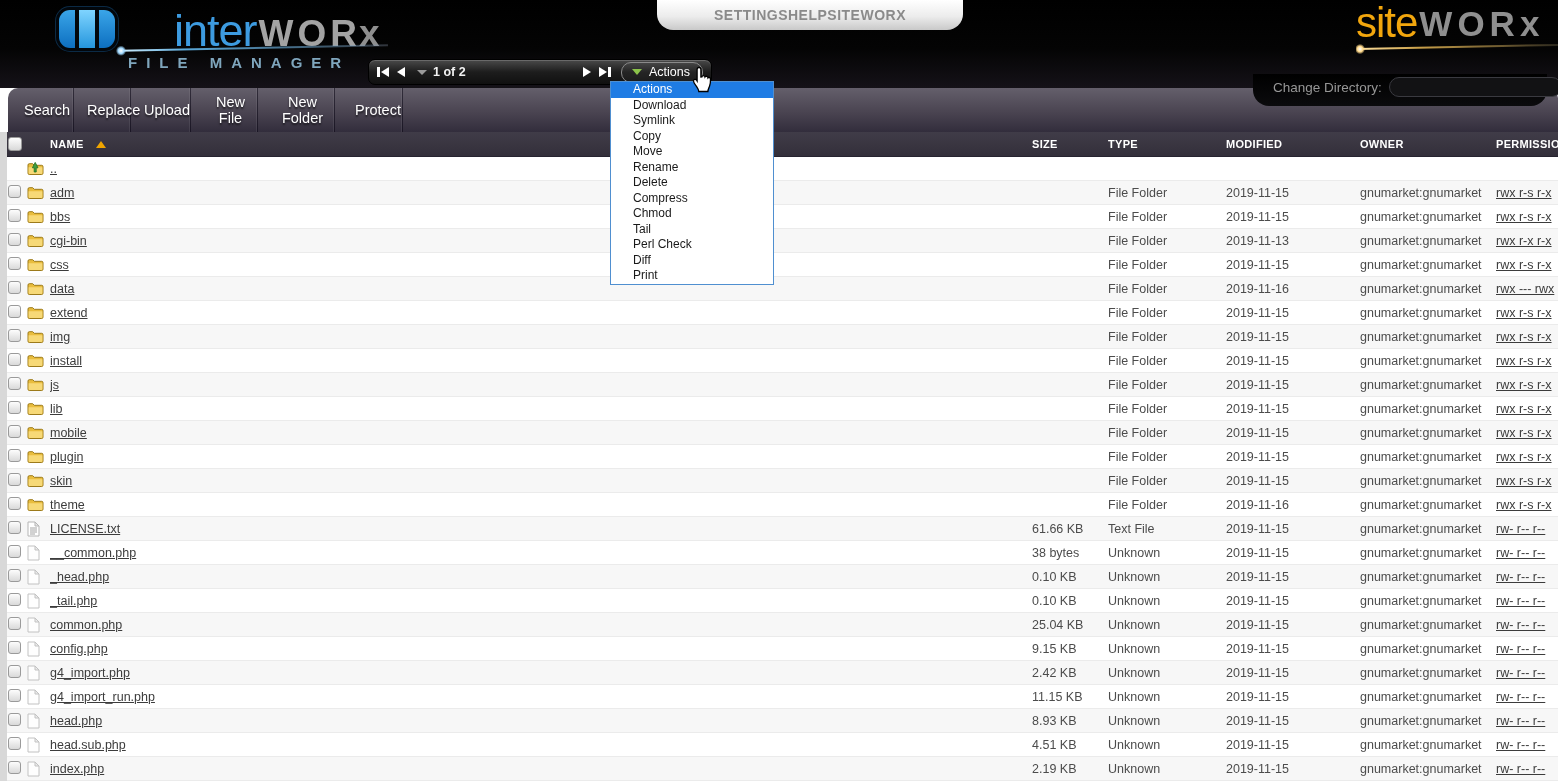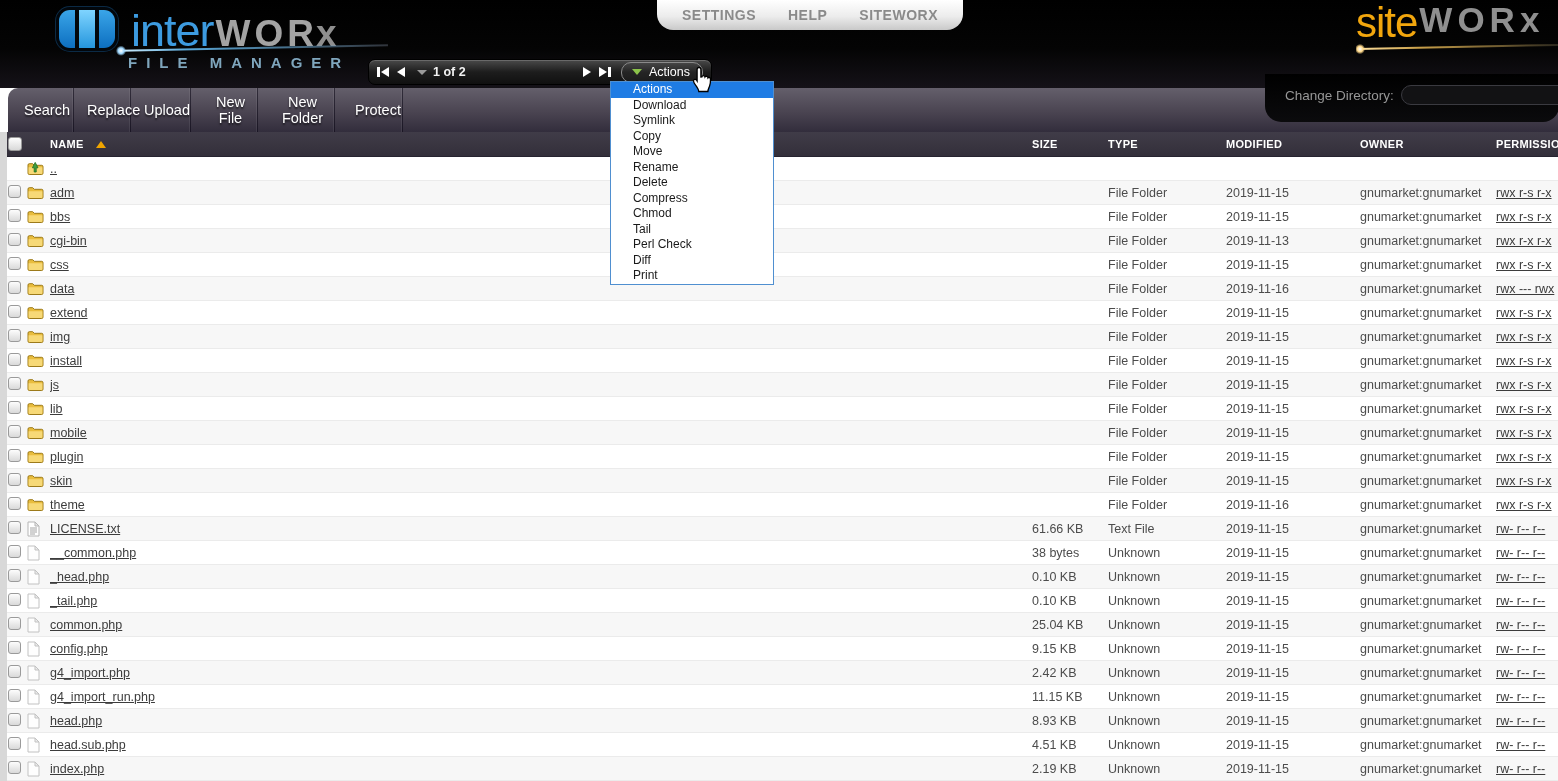--- a/index.html
+++ b/index.html
@@ -15,37 +15,37 @@
 
   .logo { position:absolute; left:55px; top:6px; display:flex; align-items:flex-start; }
   .logo-icon { width:64px; height:46px; border-radius:15px; background:#02070c;
     display:flex; gap:4px; padding:4px; overflow:hidden; position:relative;
     box-shadow:0 0 0 1px #0b2a45 inset; }
   .logo-icon i { flex:1; }
   .logo-icon i:nth-child(1){ background:linear-gradient(180deg,#3aa5e8,#0d6fc0); border-radius:11px 0 0 11px; }
   .logo-icon i:nth-child(2){ background:linear-gradient(180deg,#7fd4ff,#2596dd); }
   .logo-icon i:nth-child(3){ background:linear-gradient(180deg,#3aa5e8,#0d6fc0); border-radius:0 11px 11px 0; }
   .logo-word { margin-left:12px; display:flex; align-items:baseline; line-height:1; margin-top:2px; }
-  .w-inter { font-size:45px; color:#3d9be0; letter-spacing:-1px; }
+  .w-inter { font-size:45px; color:#3d9be0; letter-spacing:-1px;margin-left:43px; }
   .w-wor { font-size:37px; font-weight:700; color:#a3a3a3; letter-spacing:4px; margin-left:2px; }
   .w-x  { font-size:37px; font-weight:700; color:#8f8f8f; margin-left:-2px; }
   .logo-swoosh { position:absolute; left:120px; top:47px; width:268px; height:2px;
     background:linear-gradient(90deg,#cfeeff,#5aa8d8 25%,rgba(130,140,160,.35)); transform:rotate(-1.2deg); }
   .logo-swoosh::before { content:""; position:absolute; left:-4px; top:-4px; width:10px; height:10px;
     border-radius:50%; background:radial-gradient(circle,#fff 0%,#9fd8ff 40%,rgba(80,150,220,0) 75%); }
   .logo-sub { position:absolute; left:128px; top:54px; font-size:15px; font-weight:700;
     letter-spacing:9px; color:#7fa6bd; }
 
   .top-tab { position:absolute; left:657px; top:0; width:306px; height:30px;
     background:linear-gradient(180deg,#fff 0%,#ececec 55%,#c9c9c9 100%);
-    border-radius:0 0 16px 16px; display:flex; align-items:center; justify-content:center; gap:32px; z-index:4; }
+    border-radius:0 0 16px 16px; display:flex; align-items:center; justify-content:center; z-index:4; }
   .top-tab a { color:#8a8a8a; font-weight:700; font-size:14px; letter-spacing:.5px; text-decoration:none; cursor:pointer; }
 
   .site-logo { position:absolute; left:1356px; top:2px; width:202px; height:60px; overflow:hidden; }
-  .site-word { display:flex; align-items:flex-start; line-height:1; white-space:nowrap; }
+  .site-word { display:flex; align-items:center; line-height:1; white-space:nowrap; }
   .w-site { font-size:42px; color:#f2a60d; letter-spacing:-1px; }
   .w-wor2 { font-size:35px; font-weight:700; color:#8f8f8f; letter-spacing:5px; margin-left:2px; }
   .w-x2 { font-size:35px; font-weight:700; color:#8f8f8f; }
   .site-swoosh { position:absolute; left:2px; top:44px; width:200px; height:2px;
     background:linear-gradient(90deg,#ffe1a0,#caa14a 30%,rgba(120,110,80,.35)); transform:rotate(-1.2deg); }
   .site-swoosh::before { content:""; position:absolute; left:-3px; top:-4px; width:10px; height:10px;
     border-radius:50%; background:radial-gradient(circle,#fff 0%,#ffd98a 40%,rgba(220,170,60,0) 75%); }
 
   
   .toolbar { position:absolute; left:8px; top:88px; width:1550px; height:44px;
@@ -55,23 +55,23 @@
     color:#fff; font-family:inherit; font-size:14.5px; text-shadow:0 2px 2px rgba(0,0,0,.65);
     border-right:1px solid rgba(8,4,18,.55); box-shadow:inset -1px 0 0 rgba(255,255,255,.07);padding-left:13px; }
   .toolbar button:nth-child(1){ width:66px; border-radius:10px 0 0 0; }
   .toolbar button:nth-child(2){ width:57px; }
   .toolbar button:nth-child(3){ width:60px;text-align:right; }
   .toolbar button:nth-child(4){ width:67px; }
   .toolbar button:nth-child(5){ width:77px; }
   .toolbar button:nth-child(6){ width:62px;margin-left:6px; }
 
   
-  .cd-panel { position:absolute; left:1253px; top:74px; width:294px; height:48px;
+  .cd-panel { position:absolute; left:1253px; top:74px; width:294px; height:32px;
     background:linear-gradient(180deg,#000 0%,#0b0b0d 100%); border-radius:0 0 16px 16px;
-    display:flex; align-items:center; gap:7px; padding:0 18px 6px 20px; z-index:5;margin-left:12px; }
+    display:flex; align-items:center; gap:7px; padding:0 18px 6px 20px; z-index:5; }
   .cd-panel label { color:#979797; font-size:13.5px; white-space:nowrap; }
   .cd-panel input { flex:1; height:20px; background:#121214; border:1px solid #3a3a40;
     border-radius:10px; color:#ccc; font-family:inherit; font-size:12px; padding:0 8px; outline:none; }
 
   
   .pager { position:absolute; left:368px; top:59px; width:344px; height:26px;
     background:linear-gradient(180deg,#4a4a4a 0%,#1d1d1d 50%,#101010 100%);
     border:1px solid #000; border-radius:7px; display:flex; align-items:center;
     padding:0 8px; z-index:6; color:#fff; box-shadow:inset 0 1px 0 rgba(255,255,255,.18); }
   .pg-ic { display:flex; align-items:center; gap:1px; cursor:pointer; margin-right:8px; }

